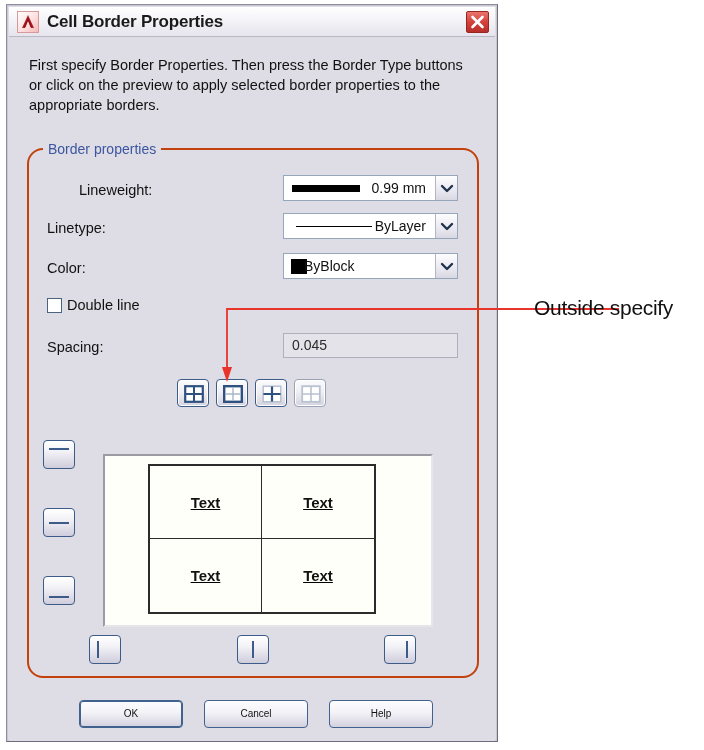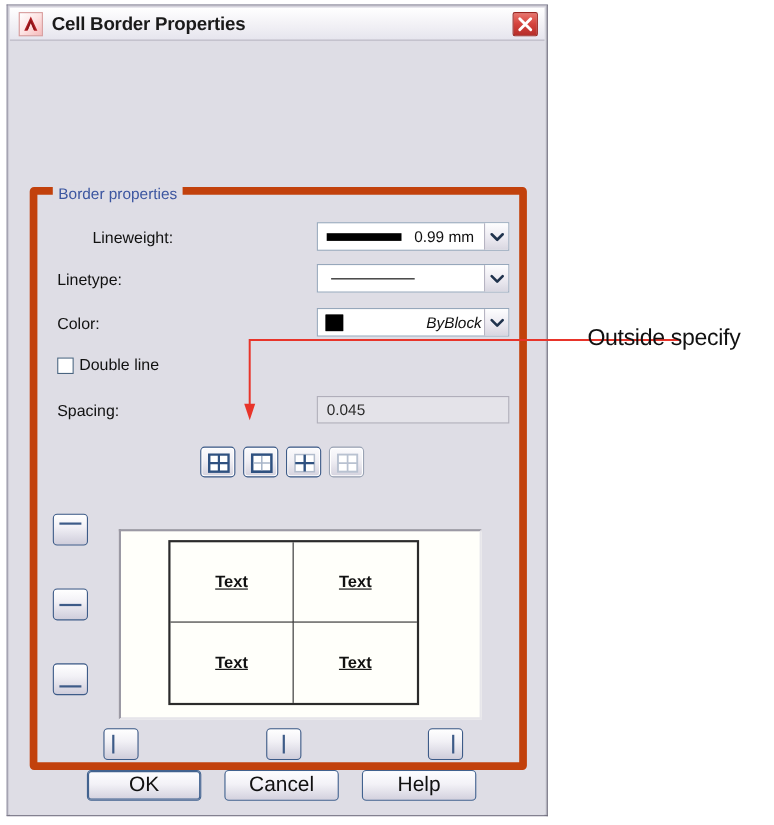--- a/index.html
+++ b/index.html
@@ -103,25 +103,25 @@
     width: 450px;
     font-size: 14.5px;
     line-height: 20px;
     color: #111111;
   }
 
   
   .groupbox {
     position: absolute;
     left: 18px;
-    top: 132px;
+    top: 110px;
     width: 452px;
     height: 530px;
-    border: 7px solid #c2410c;
-    border-radius: 4px;
+    border: 2px solid #c2410c;
+    border-radius: 16px;
     box-sizing: border-box;
   }
   .group-title {
     position: absolute;
     left: 14px;
     top: -9px;
     background: #dedde5;
     padding: 0 5px;
     font-size: 14px;
     color: #3c56a0;
@@ -152,24 +152,23 @@
     height: 24px;
     line-height: 24px;
     font-size: 14px;
     color: #111111;
     text-align: right;
     padding-right: 7px;
     white-space: nowrap;
     overflow: hidden;
   }
   .combo.left-align .value {
-    text-align: right;
+    text-align: left;
     padding-left: 20px;
     padding-right: 0;
-    font-style: italic;
   }
   .combo .arrowbox {
     position: absolute;
     right: 0; top: 0;
     width: 22px;
     height: 24px;
     background: linear-gradient(to bottom, #fdfdfe 0%, #eceaf1 55%, #d9d7e1 100%);
     border-left: 1px solid #b6b4c2;
     box-sizing: border-box;
     cursor: pointer;
@@ -328,21 +327,21 @@
 
   
   .dlg-btn {
     position: absolute;
     width: 104px;
     height: 28px;
     background: linear-gradient(to bottom, #fdfdff 0%, #f3f2f7 45%, #d3d1de 100%);
     border: 1px solid #41628f;
     border-radius: 4px;
     box-sizing: border-box;
-    font-size: 19px;
+    font-size: 10px;
     color: #111111;
     text-align: center;
     line-height: 26px;
     cursor: pointer;
   }
   .dlg-btn.default { box-shadow: 0 0 0 1px #41628f inset; }
 
   
   .annot-text {
     position: absolute;
@@ -377,38 +376,40 @@
       <div class="title-text">Cell Border Properties</div>
       <div class="close-btn">
         <svg width="17" height="16" viewBox="0 0 17 16">
           <path d="M3.5 3 L13.5 13 M13.5 3 L3.5 13" stroke="#ffffff" stroke-width="2.6" stroke-linecap="round"></path>
         </svg>
       </div>
     </div>
 
     <div class="dlg-body">
 
+      <div class="intro">First specify Border Properties. Then press the Border Type buttons or click on the preview to apply selected border properties to the appropriate borders.</div>
 
       <div class="groupbox">
         <div class="group-title">Border properties</div>
 
         <div class="field-label" style="left:18px; top:32px;margin-left:32px;">Lineweight:</div>
         <div class="combo" style="left:254px; top:25px;">
           <div class="lw-swatch"></div>
           <div class="value">0.99 mm</div>
           <div class="arrowbox">
             <svg width="14" height="9" viewBox="0 0 14 9">
               <path d="M2 2 L7 7 L12 2" stroke="#20334d" stroke-width="2.4" fill="none" stroke-linecap="round" stroke-linejoin="round"></path>
             </svg>
           </div>
         </div>
 
         <div class="field-label" style="left:18px; top:70px;">Linetype:</div>
         <div class="combo" style="left:254px; top:63px;">
           <div class="lt-swatch"></div>
+          <div class="value">ByLayer</div>
           <div class="arrowbox">
             <svg width="14" height="9" viewBox="0 0 14 9">
               <path d="M2 2 L7 7 L12 2" stroke="#20334d" stroke-width="2.4" fill="none" stroke-linecap="round" stroke-linejoin="round"></path>
             </svg>
           </div>
         </div>
 
         <div class="field-label" style="left:18px; top:110px;">Color:</div>
         <div class="combo left-align" style="left:254px; top:103px;">
           <div class="color-swatch"></div>

